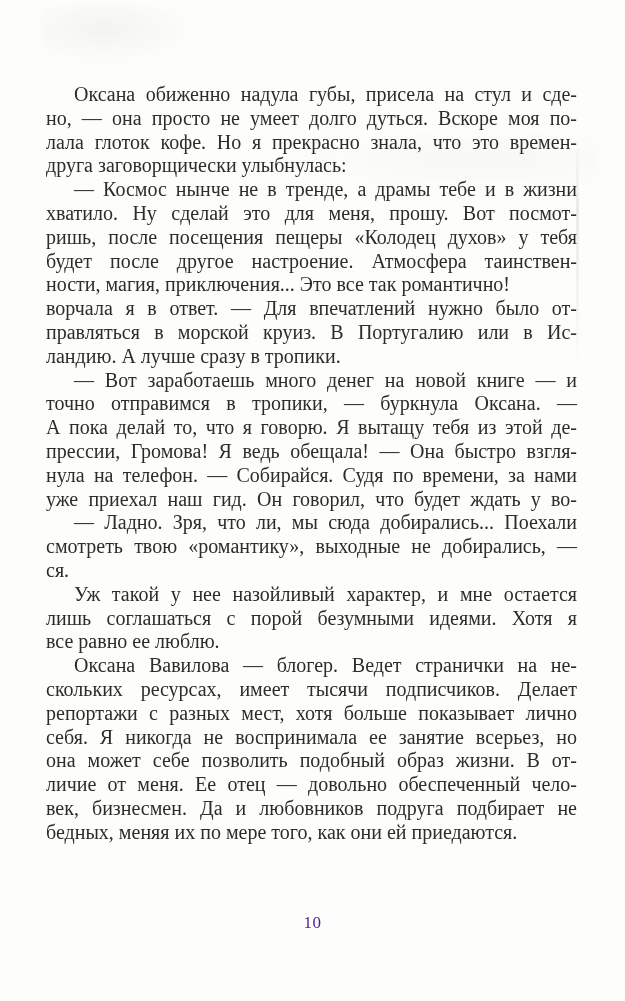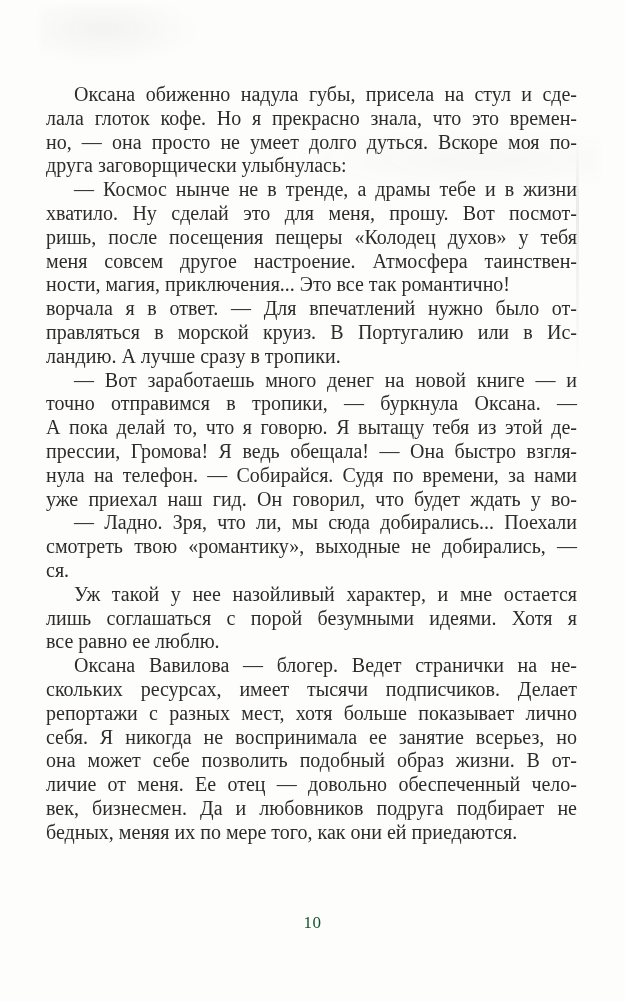--- a/index.html
+++ b/index.html
@@ -62,44 +62,44 @@
     text-align-last: left;
     -moz-text-align-last: left;
   }
   .page-number {
     position: absolute;
     top: 913px;
     left: 0;
     width: 625px;
     text-align: center;
     font-size: 17px;
-    color: #14532d;
+    color: #4c1d95;
     letter-spacing: 0.5px;
   }
 </style>
 </head>
 <body>
 
 <div class="book-page">
   <div class="artifact smudge-top-left"></div>
   <div class="artifact smudge-mid"></div>
   <div class="artifact edge-streak"></div>
 
   <div class="text-block">
       <div class="paragraph">
         <div class="line first">Оксана обиженно надула губы, присела на стул и сде-</div>
+        <div class="line">но, — она просто не умеет долго дуться. Вскоре моя по-</div>
         <div class="line">лала глоток кофе. Но я прекрасно знала, что это времен-</div>
-        <div class="line">но, — она просто не умеет долго дуться. Вскоре моя по-</div>
         <div class="line last">друга заговорщически улыбнулась:</div>
       </div>
       <div class="paragraph">
         <div class="line first">— Космос нынче не в тренде, а драмы тебе и в жизни</div>
         <div class="line">хватило. Ну сделай это для меня, прошу. Вот посмот-</div>
         <div class="line">ришь, после посещения пещеры «Колодец духов» у тебя</div>
-        <div class="line">меня совсем другое настроение. Атмосфера таинствен-</div>
+        <div class="line">будет после другое настроение. Атмосфера таинствен-</div>
         <div class="line last">ности, магия, приключения... Это все так романтично!</div>
       </div>
       <div class="paragraph">
         <div class="line">ворчала я в ответ. — Для впечатлений нужно было от-</div>
         <div class="line">правляться в морской круиз. В Португалию или в Ис-</div>
         <div class="line last">ландию. А лучше сразу в тропики.</div>
       </div>
       <div class="paragraph">
         <div class="line first">— Вот заработаешь много денег на новой книге — и</div>
         <div class="line">точно отправимся в тропики, — буркнула Оксана. —</div>

